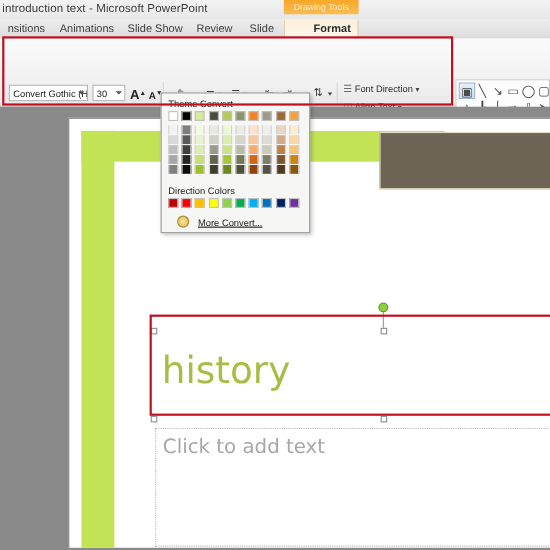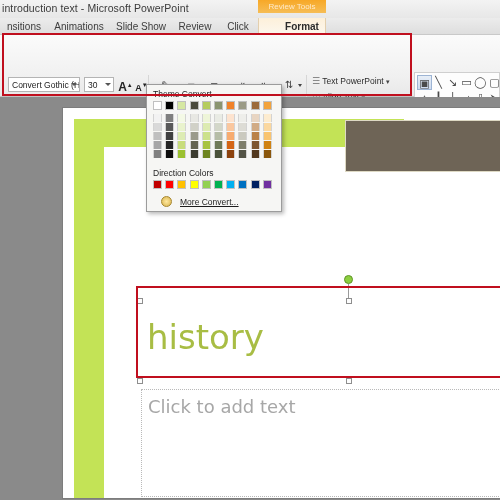--- a/index.html
+++ b/index.html
@@ -190,29 +190,29 @@
   .anno-ribbon { left: 2px; top: 33px; width: 410px; height: 63px; }
   .anno-title  { left: 136px; top: 286px; width: 372px; height: 92px; }
 </style>
 </head>
 <body>
 
 <div id="app">
 
   <div class="titlebar">
     <div class="titlebar-text">introduction text  -  Microsoft PowerPoint</div>
-    <div class="ctx-tab-label">Review Tools</div>
+    <div class="ctx-tab-label">Drawing Tools</div>
   </div>
 
   <div class="tabstrip" id="tabstrip">
       <div class="tab" style="left: 0px; width: 48px;"><span>nsitions</span></div>
       <div class="tab" style="left: 110px; width: 62px;"><span>Slide Show</span></div>
       <div class="tab" style="left: 48px; width: 62px;"><span>Animations</span></div>
       <div class="tab" style="left: 172px; width: 46px;"><span>Review</span></div>
-      <div class="tab" style="left: 218px; width: 40px;"><span>Click</span></div>
+      <div class="tab" style="left: 218px; width: 40px;"><span>Slide</span></div>
       <div class="tab active" style="left: 258px; width: 68px;"><span>Format</span></div>
     </div>
 
   <div class="ribbon">
 
     <div class="fontname">
       <span>Convert Gothic (H</span>
       <span class="combo-arrow"></span>
     </div>
     <div class="fontsize">
@@ -309,21 +309,21 @@
     <div class="ico-btn" style="left:266px;top:63px;width:18px;">
       <span class="g" style="left:1px;top:0px;font-size:10px;color:#3f3f3f;">☷</span>
       <span class="small-caret" style="left:14px;top:7px;"></span>
     </div>
 
     <div class="grp-label" style="left:252px;top:86px;">agraph</div>
     <div class="grp-sep" style="left:306px;top:40px;"></div>
 
     <div class="menucmd" style="left:312px;top:40px;">
       <span class="g" style="position:relative;font-size:9px;color:#6a6a6a;">☰</span>
-      <span>Text PowerPoint</span>
+      <span>Font Direction</span>
       <span style="font-size:7px;color:#444;">▾</span>
     </div>
     <div class="menucmd" style="left:312px;top:56px;">
       <span class="g" style="position:relative;font-size:9px;color:#6a6a6a;">◫</span>
       <span>Align Text</span>
       <span style="font-size:7px;color:#444;">▾</span>
     </div>
     <div class="menucmd" style="left:312px;top:72px;">
       <span class="g" style="position:relative;font-size:9px;color:#5f8f3a;">☷</span>
       <span>Convert to SmartArt</span>

